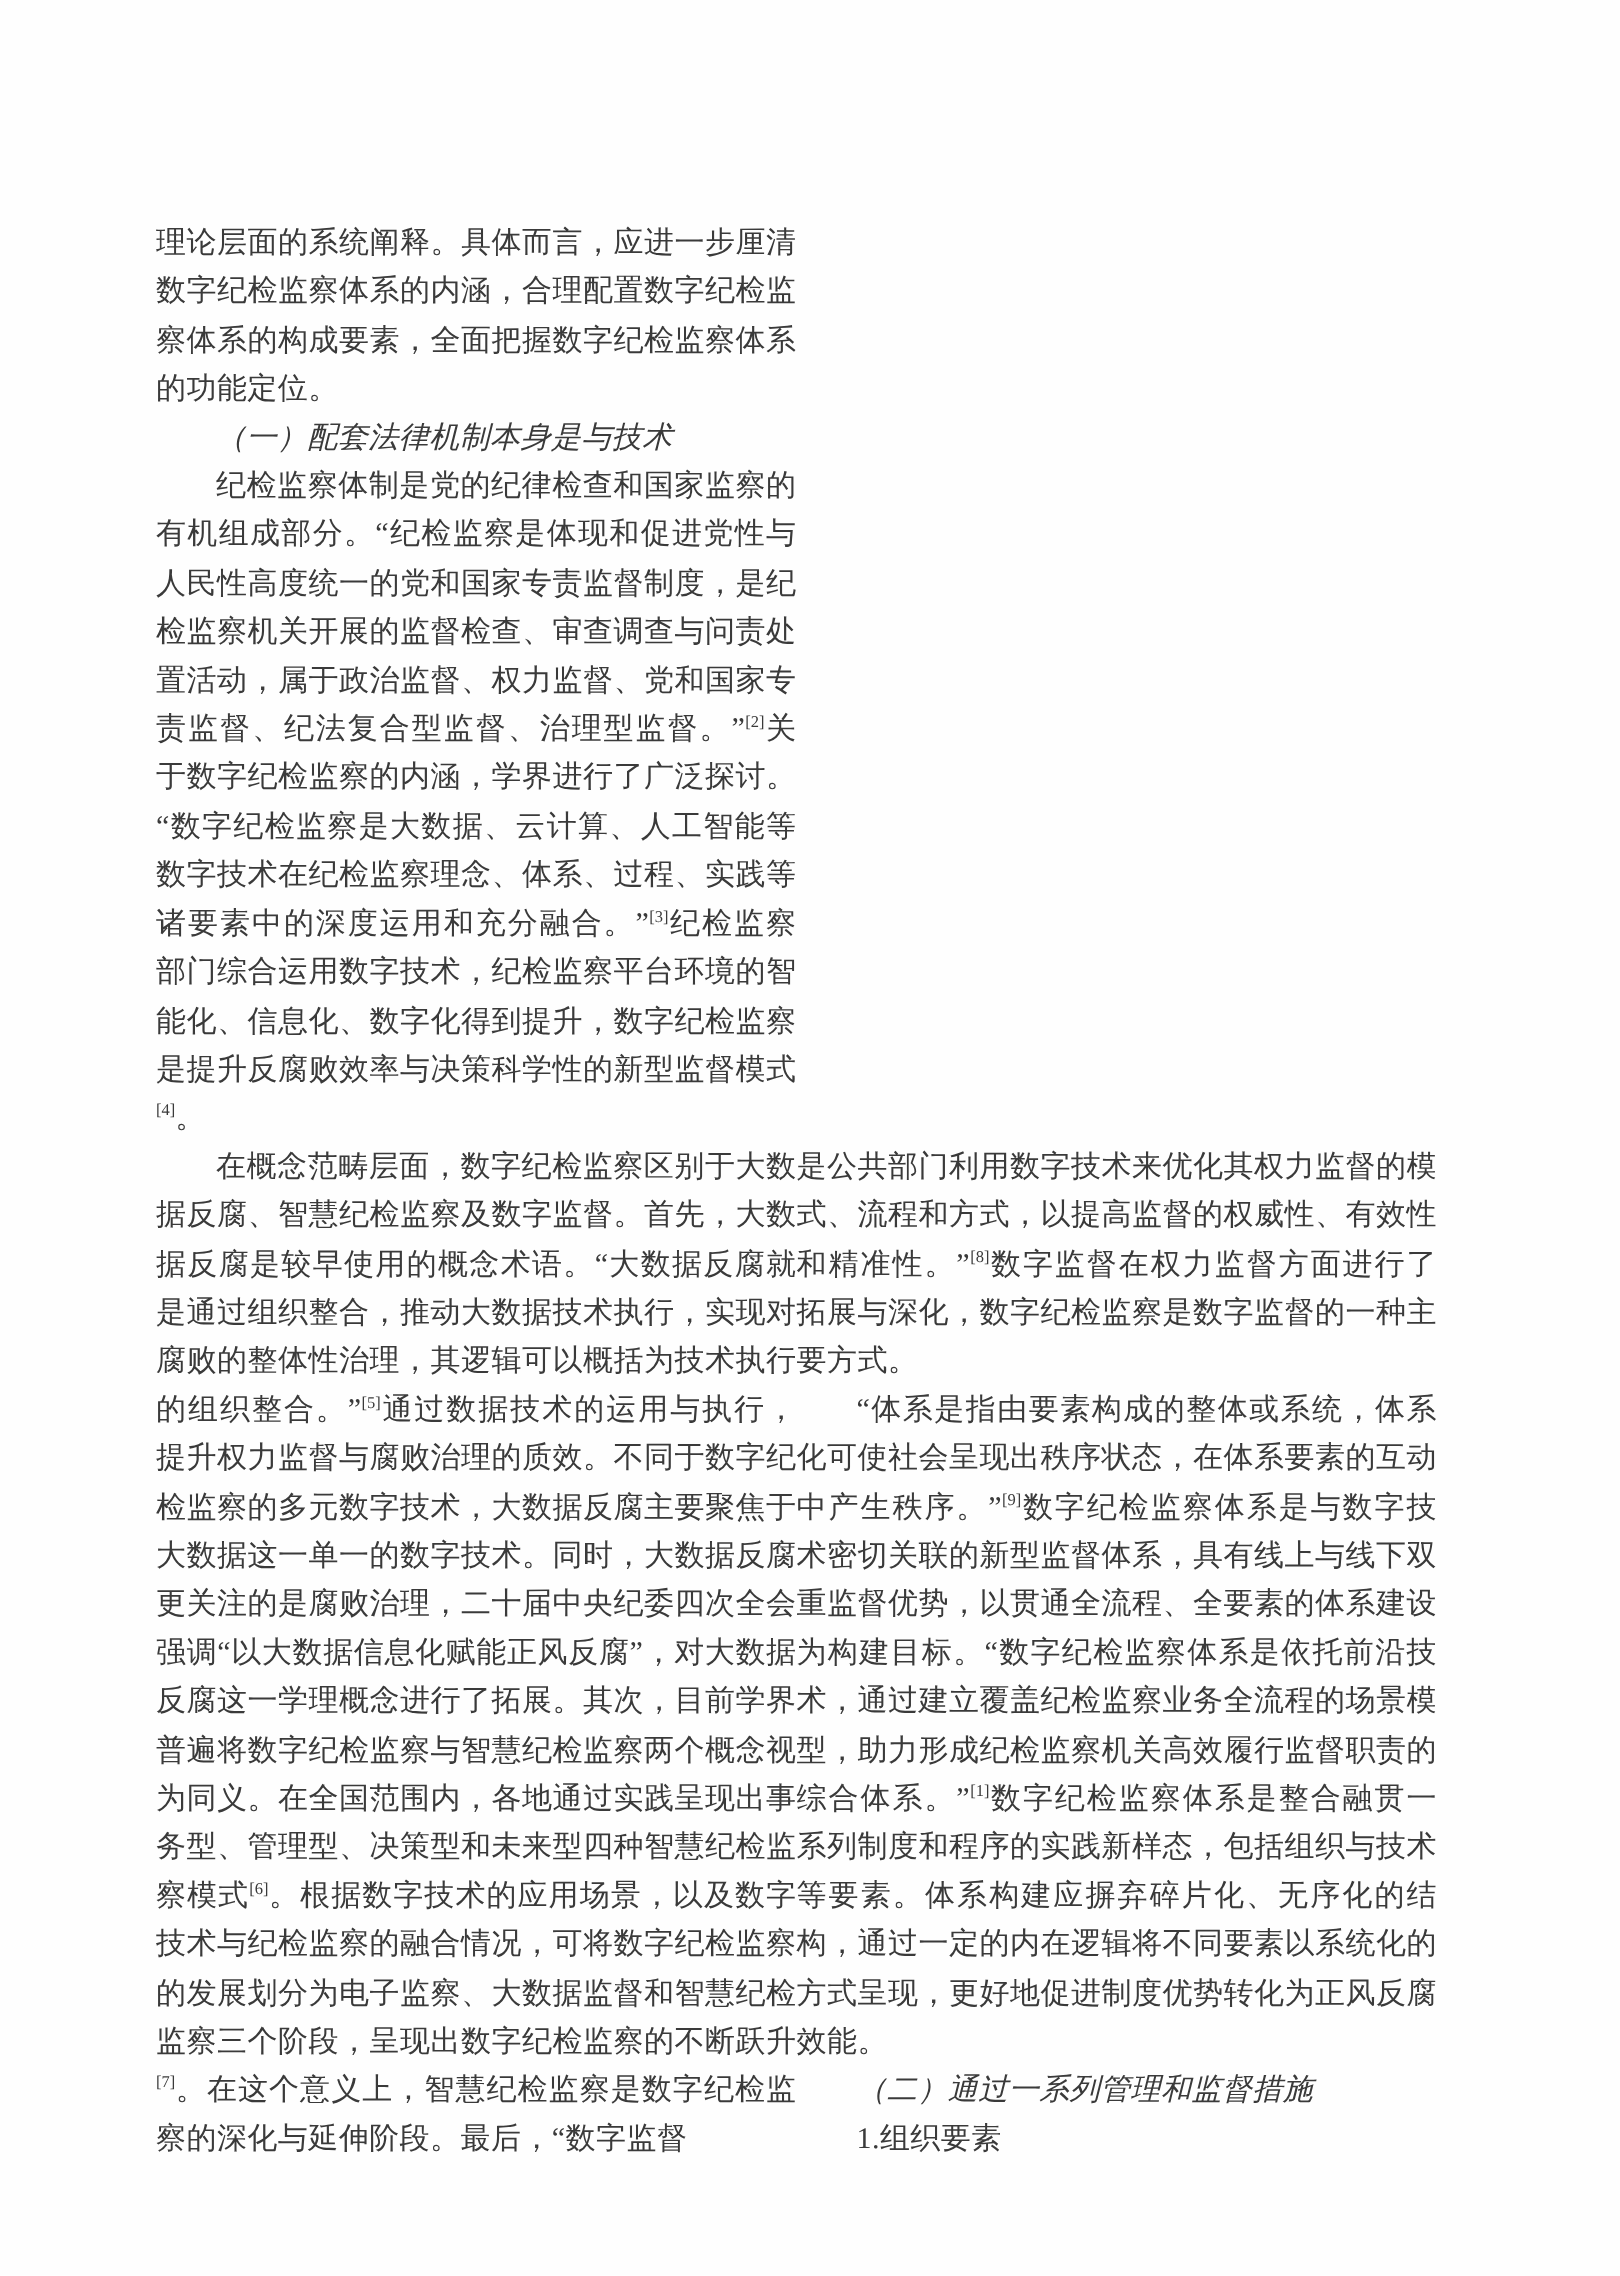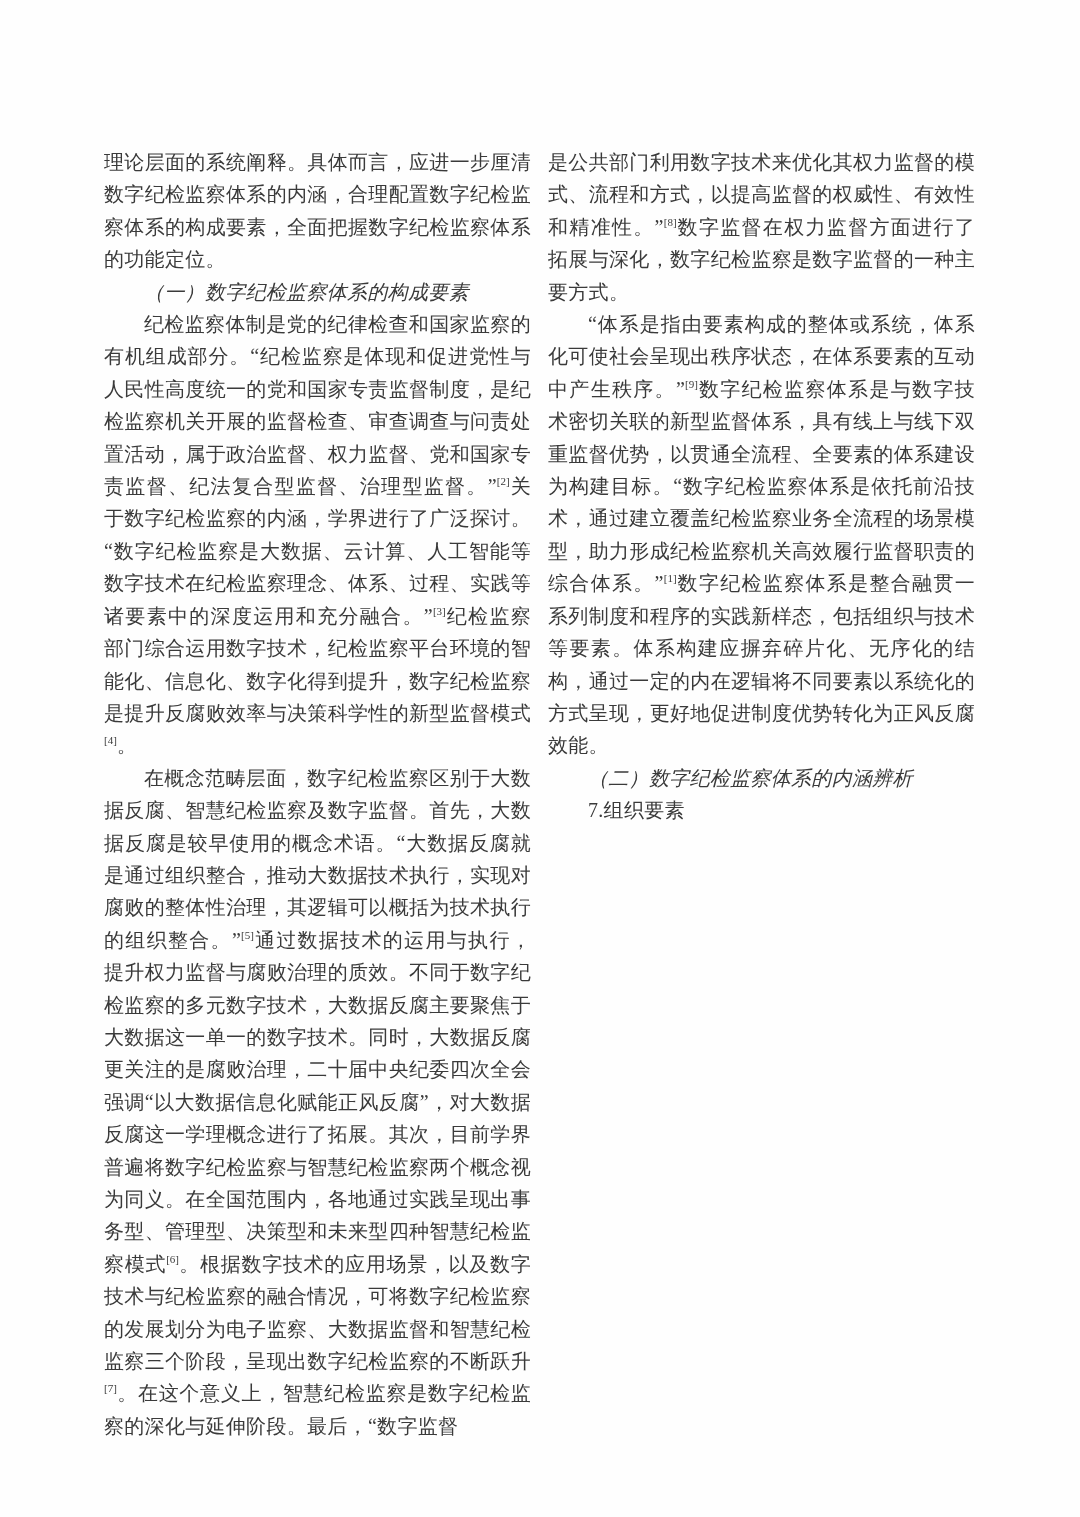--- a/index.html
+++ b/index.html
@@ -12,21 +12,21 @@
     width: 1080px;
     height: 1517px;
     background: #fefefe;
     overflow: hidden;
   }
   .content {
     position: absolute;
     left: 104px;
     top: 146px;
     display: flex;
-    gap: 17px;
+    align-items: flex-end;
   }
   .column {
     width: 427px;
     font-family: "Liberation Serif", "DejaVu Serif", serif;
     font-size: 20px;
     line-height: 32.4px;
     letter-spacing: 0.3px;
     color: #3a3a3a;
     text-align: justify;
   }
@@ -48,24 +48,24 @@
     letter-spacing: 0;
   }
 </style>
 </head>
 <body>
 
 <div class="page">
   <div class="content">
     <div class="column">
         <p class="para-continuation">理论层面的系统阐释。具体而言，应进一步厘清数字纪检监察体系的内涵，合理配置数字纪检监察体系的构成要素，全面把握数字纪检监察体系的功能定位。</p>
-        <p class="section-heading">（一）数字纪检监察体系的构成要素</p>
+        <p class="section-heading">（一）配套法律机制本身是与技术</p>
         <p class="para-indent">纪检监察体制是党的纪律检查和国家监察的有机组成部分。“纪检监察是体现和促进党性与人民性高度统一的党和国家专责监督制度，是纪检监察机关开展的监督检查、审查调查与问责处置活动，属于政治监督、权力监督、党和国家专责监督、纪法复合型监督、治理型监督。”<sup class="ref">[2]</sup>关于数字纪检监察的内涵，学界进行了广泛探讨。“数字纪检监察是大数据、云计算、人工智能等数字技术在纪检监察理念、体系、过程、实践等诸要素中的深度运用和充分融合。”<sup class="ref">[3]</sup>纪检监察部门综合运用数字技术，纪检监察平台环境的智能化、信息化、数字化得到提升，数字纪检监察是提升反腐败效率与决策科学性的新型监督模式<sup class="ref">[4]</sup>。</p>
         <p class="para-indent">在概念范畴层面，数字纪检监察区别于大数据反腐、智慧纪检监察及数字监督。首先，大数据反腐是较早使用的概念术语。“大数据反腐就是通过组织整合，推动大数据技术执行，实现对腐败的整体性治理，其逻辑可以概括为技术执行的组织整合。”<sup class="ref">[5]</sup>通过数据技术的运用与执行，提升权力监督与腐败治理的质效。不同于数字纪检监察的多元数字技术，大数据反腐主要聚焦于大数据这一单一的数字技术。同时，大数据反腐更关注的是腐败治理，二十届中央纪委四次全会强调“以大数据信息化赋能正风反腐”，对大数据反腐这一学理概念进行了拓展。其次，目前学界普遍将数字纪检监察与智慧纪检监察两个概念视为同义。在全国范围内，各地通过实践呈现出事务型、管理型、决策型和未来型四种智慧纪检监察模式<sup class="ref">[6]</sup>。根据数字技术的应用场景，以及数字技术与纪检监察的融合情况，可将数字纪检监察的发展划分为电子监察、大数据监督和智慧纪检监察三个阶段，呈现出数字纪检监察的不断跃升<sup class="ref">[7]</sup>。在这个意义上，智慧纪检监察是数字纪检监察的深化与延伸阶段。最后，“数字监督</p>
       </div>
     <div class="column">
         <p class="para-continuation">是公共部门利用数字技术来优化其权力监督的模式、流程和方式，以提高监督的权威性、有效性和精准性。”<sup class="ref">[8]</sup>数字监督在权力监督方面进行了拓展与深化，数字纪检监察是数字监督的一种主要方式。</p>
         <p class="para-indent">“体系是指由要素构成的整体或系统，体系化可使社会呈现出秩序状态，在体系要素的互动中产生秩序。”<sup class="ref">[9]</sup>数字纪检监察体系是与数字技术密切关联的新型监督体系，具有线上与线下双重监督优势，以贯通全流程、全要素的体系建设为构建目标。“数字纪检监察体系是依托前沿技术，通过建立覆盖纪检监察业务全流程的场景模型，助力形成纪检监察机关高效履行监督职责的综合体系。”<sup class="ref">[1]</sup>数字纪检监察体系是整合融贯一系列制度和程序的实践新样态，包括组织与技术等要素。体系构建应摒弃碎片化、无序化的结构，通过一定的内在逻辑将不同要素以系统化的方式呈现，更好地促进制度优势转化为正风反腐效能。</p>
-        <p class="section-heading">（二）数字纪检监察体系的内涵辨析</p>
-        <p class="para-indent">7.组织要素</p>
+        <p class="section-heading">（二）通过一系列管理和监督措施</p>
+        <p class="para-indent">1.组织要素</p>
       </div>
   </div>
 </div>
 
 </body></html>

